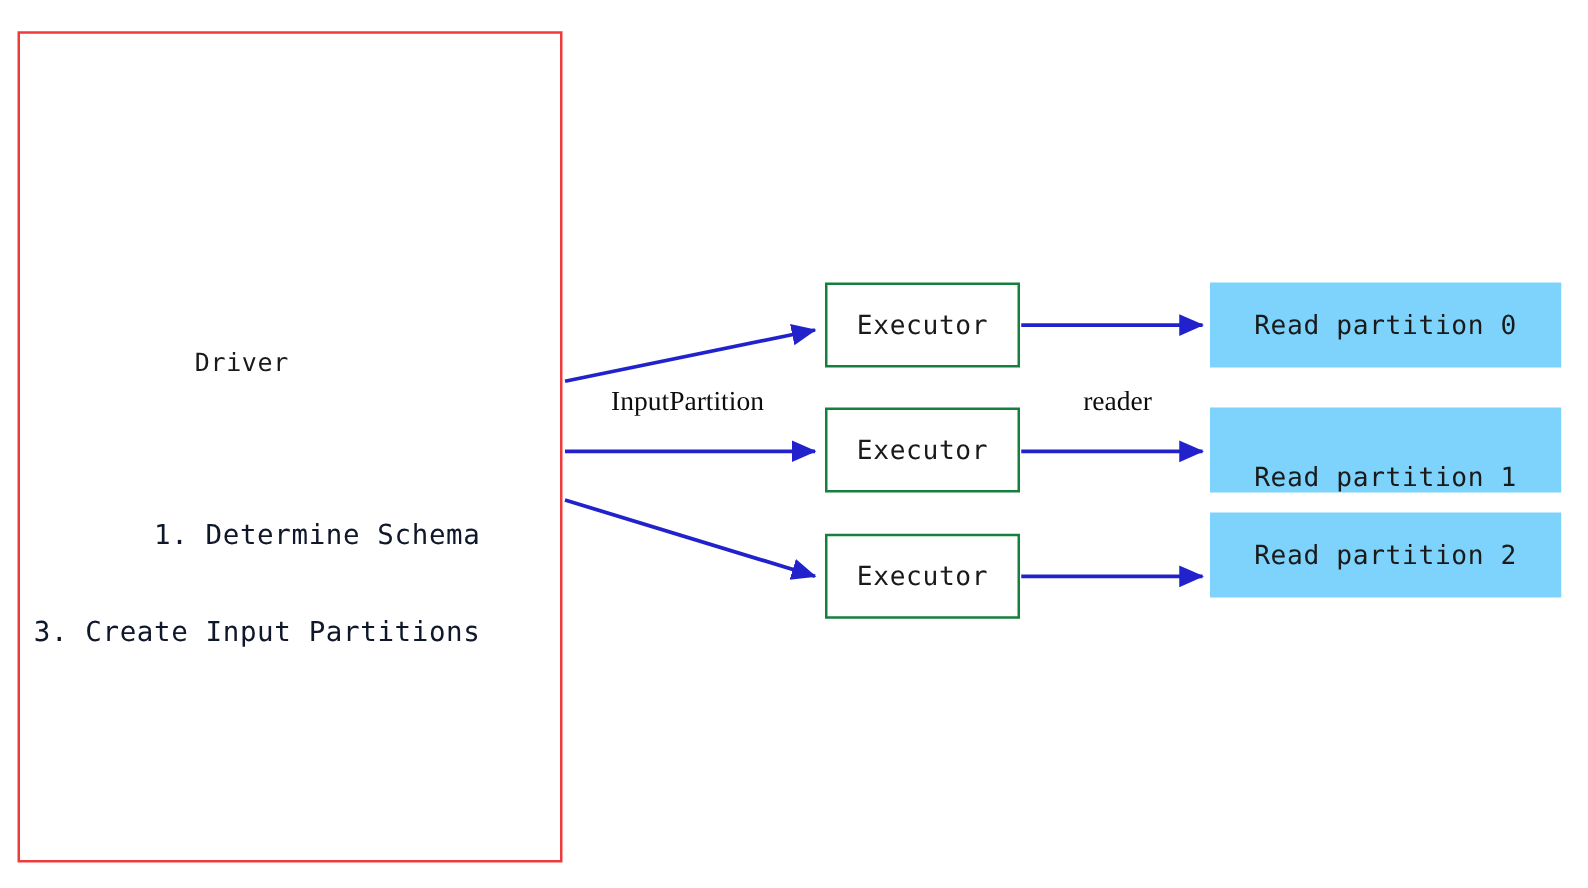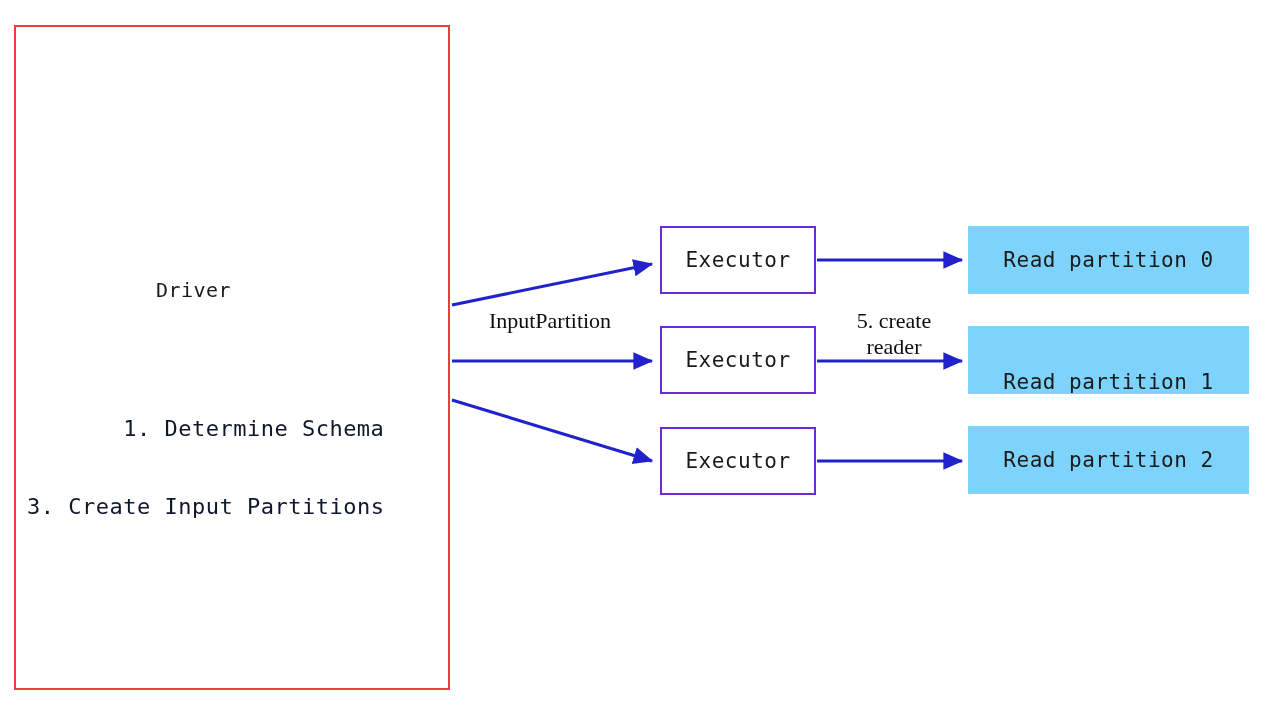--- a/index.html
+++ b/index.html
@@ -57,21 +57,21 @@
     white-space: pre;
     text-align: right;
   }
   .driver-steps div { white-space: pre; }
 
   
   .executor-box {
     position: absolute;
     width: 156px;
     height: 68px;
-    border: 2px solid #6d28d9;
+    border: 2px solid #15803d;
     box-sizing: border-box;
     background: #ffffff;
     display: flex;
     align-items: center;
     justify-content: center;
   }
   .executor-label {
     font-family: "DejaVu Sans Mono", "Liberation Mono", monospace;
     font-size: 21px;
     color: #1a1a1a;
@@ -95,21 +95,21 @@
   }
   .partition-label {
     font-family: "DejaVu Sans Mono", "Liberation Mono", monospace;
     font-size: 21px;
     color: #1a1a1a;
     letter-spacing: 0.5px;
     white-space: nowrap;
   }
   .part-0 { left: 968px; top: 226px; }
   .part-1 { left: 968px; top: 326px; align-items: flex-end; }
-  .part-2 { left: 968px; top: 426px; }
+  .part-2 { left: 968px; top: 410px; }
 
   
   .edge-label {
     position: absolute;
     font-family: "Liberation Serif", "DejaVu Serif", serif;
     font-size: 22px;
     line-height: 26px;
     color: #0d0d0d;
     text-align: center;
     white-space: nowrap;
@@ -164,17 +164,16 @@
     <span class="partition-label">Read partition 1</span>
   </div>
   <div class="partition-box part-2">
     <span class="partition-label">Read partition 2</span>
   </div>
 
   <div class="edge-label label-serialize">
     <div>InputPartition</div>
   </div>
   <div class="edge-label label-create">
-    <div>5. create</div>
     <div>reader</div>
   </div>
 
 </div>
 
 </body></html>

